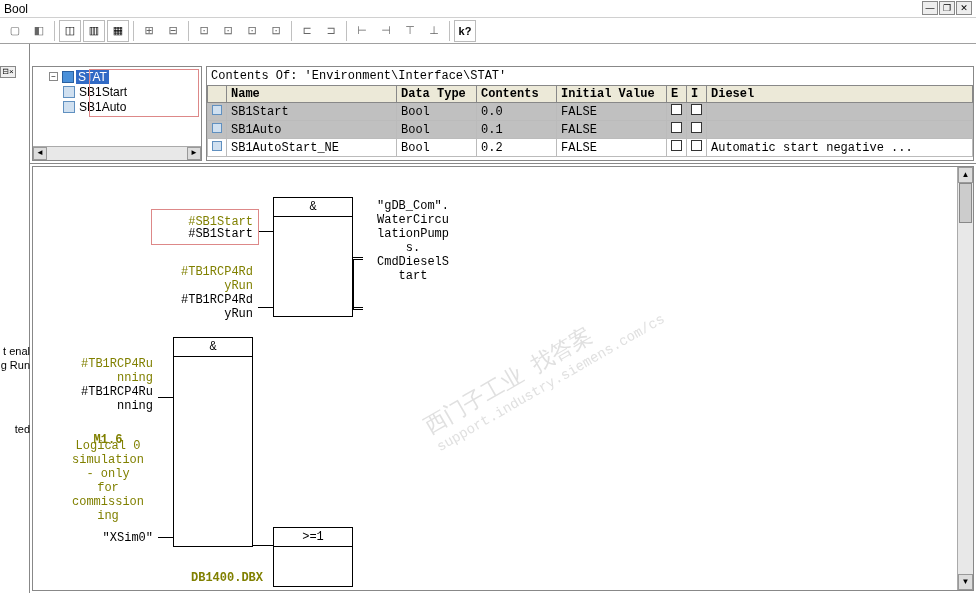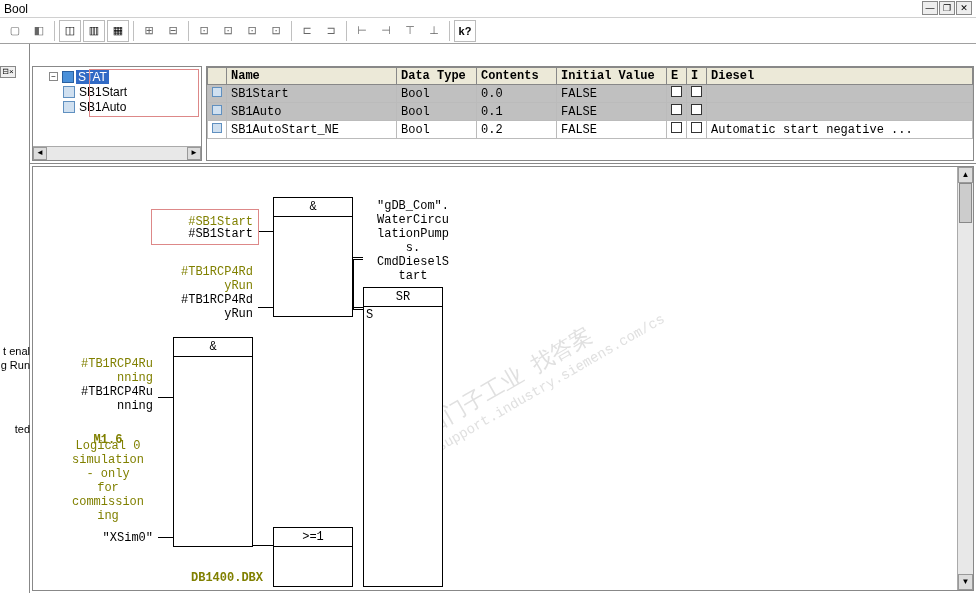--- a/index.html
+++ b/index.html
@@ -128,20 +128,21 @@
         </div>
         <div class="tree-hl-box"></div>
         <div class="tree-hscroll">
           <div class="arr">◄</div>
             <div class="track"></div>
             <div class="arr">►</div>
         </div>
       </div>
 
       <div class="table-pane">
+        <div class="contents-label">Contents Of: 'Environment\Interface\STAT'</div>
         <table class="table">
           <thead>
             <tr>
               <th class="icon-cell"></th>
               <th style="width:170px">Name</th>
               <th style="width:80px">Data Type</th>
               <th style="width:80px">Contents</th>
               <th style="width:110px">Initial Value</th>
               <th style="width:18px">E</th>
               <th style="width:18px">I</th>
@@ -207,24 +208,20 @@
         <div class="label-txt black" style="left:120px; top:126px; width:100px; text-align:right;">#TB1RCP4Rd
 yRun</div>
 
         <div class="label-txt black" style="left:330px; top:32px; width:100px;">"gDB_Com".
 WaterCircu
 lationPump
 s.
 CmdDieselS
 tart</div>
 
-        <div class="box" style="left:330px; top:120px; width:80px; height:300px;">
-          <div class="hdr">SR</div>
-          <div style="position:absolute; top:20px; left:2px;">S</div>
-        </div>
 
         <div class="wire" style="left:320px; top:142px; width:10px; height:1px;"></div>
         <div class="wire" style="left:320px; top:92px; width:1px; height:50px;"></div>
         <div class="wire" style="left:320px; top:92px; width:1px; height:1px;"></div>
         <div class="wire" style="left:320px; top:92px; width:10px; height:1px; left:320px;"></div>
 
         <div class="wire" style="left:320px; top:90px; width:10px; height:1px;"></div>
 
         <div class="wire" style="left:320px; top:140px; width:10px; height:1px;"></div>
 

